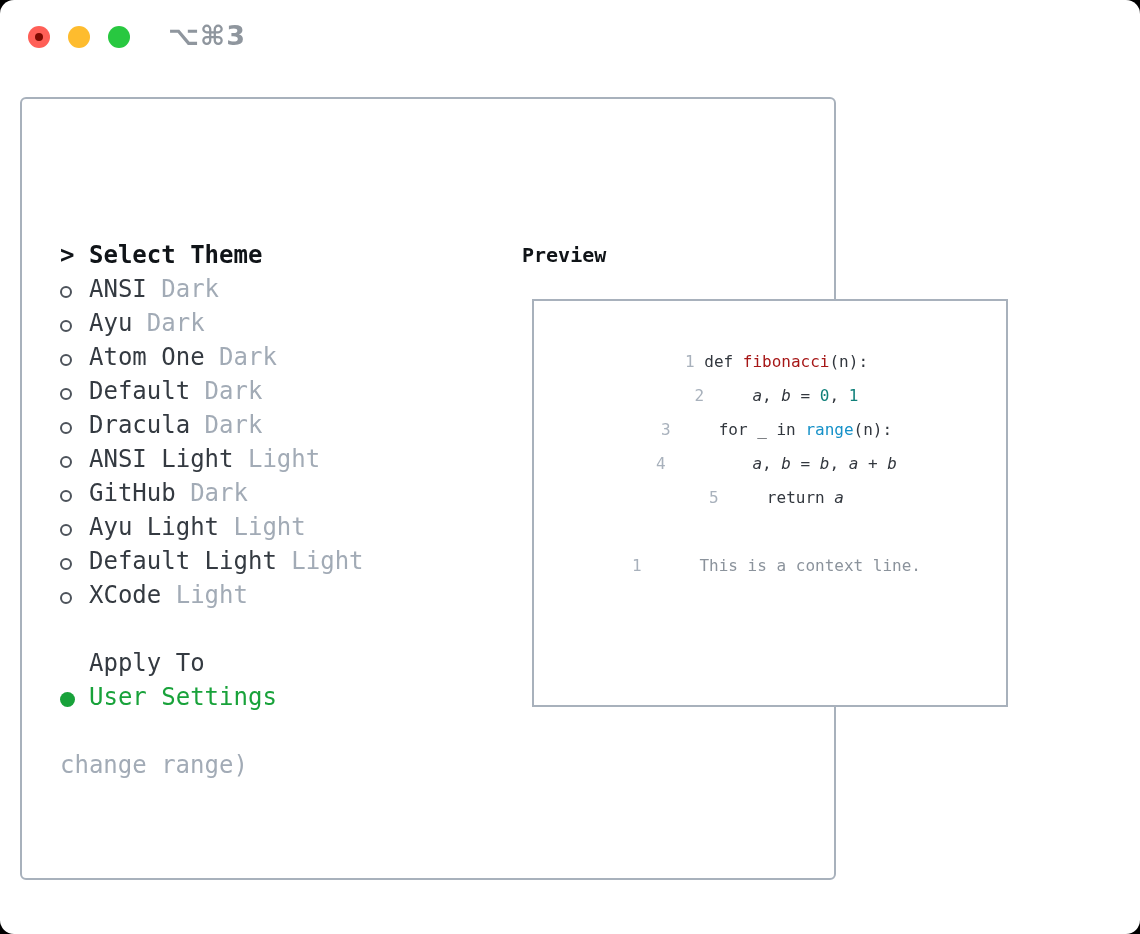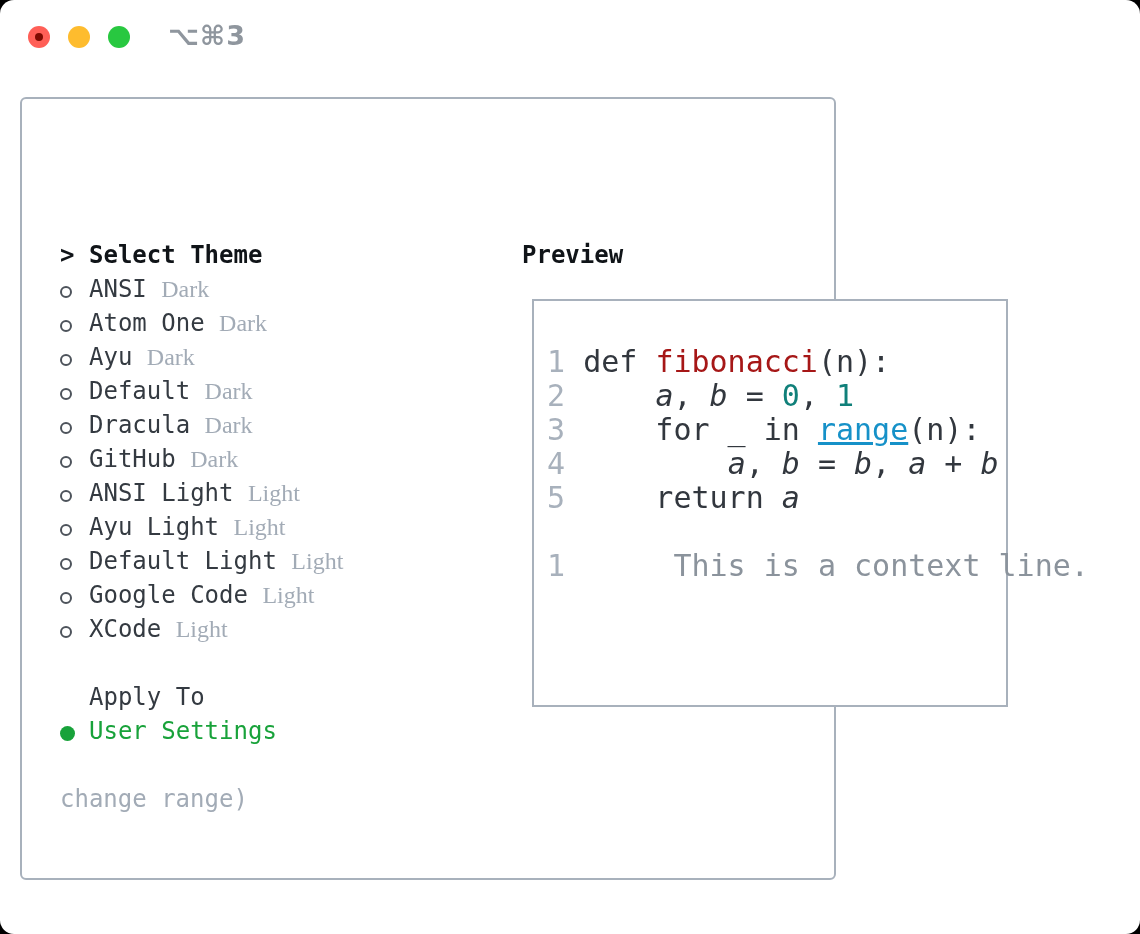--- a/index.html
+++ b/index.html
@@ -53,38 +53,38 @@
   .marker{display:inline-block;width:29px;}
   .prompt{font-weight:bold;color:var(--header-text);}
   .header-text{font-weight:bold;color:var(--header-text);}
   .circle{
     display:inline-block;width:12px;height:12px;border:2px solid var(--marker-outline);
     border-radius:50%;vertical-align:-1px;
   }
   .circle.sel{width:15px;height:15px;border:none;background:var(--accent-green);vertical-align:-2px;}
   .t-dark{color:var(--dark-text);}
   .t-sel{color:var(--accent-green);}
-  .t-muted{color:var(--muted);font-family:Liberation Serif, serif;}
+  .t-muted{color:var(--muted);}
   .hint-line{color:var(--muted);}
   
   .preview-label{
     position:absolute;left:500px;top:139px;height:34px;line-height:34px;
-    font-size:24px;font-weight:bold;color:var(--header-text);white-space:pre;
+    font-size:20px;font-weight:bold;color:var(--header-text);white-space:pre;
   }
   .preview-box{
     position:absolute;left:510px;top:200px;width:476px;height:408px;
     border:2px solid var(--border);background:#fff;
   }
   .code{padding:44px 0 0 13px;}
-  .cl{height:34px;line-height:34px;white-space:pre;font-size:30px;}
+  .cl{height:34px;line-height:34px;white-space:pre;font-size:16px;text-align:center;}
   .cl .lineno{color:var(--line-number);}
   .cl .plain{color:var(--code-plain);}
   .cl .func{color:var(--code-func-red);}
   .cl .number{color:var(--code-number-teal);}
-  .cl .builtin{color:var(--code-builtin-blue);text-decoration:underline;}
+  .cl .builtin{color:var(--code-builtin-blue);}
   .cl .variable{color:var(--code-plain);font-style:italic;}
   .cl .context{color:var(--diff-context);margin-top:13px;}
   .cl .deleted{color:var(--diff-deleted);}
   .cl .added{color:var(--diff-added);}
 </style>
 </head>
 <body>
 
 <div class="screen">
 
@@ -97,29 +97,28 @@
   </div>
   <div class="shortcut">⌥⌘3</div>
 
   <div class="main-box">
 
     <div class="left-col">
       <div class="row"><span class="marker prompt">&gt;</span><span class="header-text">Select Theme</span></div>
 
       <div id="theme-list">
           <div class="row"><span class="marker"><span class="circle"></span></span><span class="t-dark">ANSI</span> <span class="t-muted">Dark</span></div>
+          <div class="row"><span class="marker"><span class="circle"></span></span><span class="t-dark">Ayu</span> <span class="t-muted">Dark</span></div>
           <div class="row"><span class="marker"><span class="circle"></span></span><span class="t-dark">Atom One</span> <span class="t-muted">Dark</span></div>
-          <div class="row"><span class="marker"><span class="circle"></span></span><span class="t-dark">Ayu</span> <span class="t-muted">Dark</span></div>
           <div class="row"><span class="marker"><span class="circle"></span></span><span class="t-dark">Default</span> <span class="t-muted">Dark</span></div>
           <div class="row"><span class="marker"><span class="circle"></span></span><span class="t-dark">Dracula</span> <span class="t-muted">Dark</span></div>
+          <div class="row"><span class="marker"><span class="circle"></span></span><span class="t-dark">ANSI Light</span> <span class="t-muted">Light</span></div>
           <div class="row"><span class="marker"><span class="circle"></span></span><span class="t-dark">GitHub</span> <span class="t-muted">Dark</span></div>
-          <div class="row"><span class="marker"><span class="circle"></span></span><span class="t-dark">ANSI Light</span> <span class="t-muted">Light</span></div>
           <div class="row"><span class="marker"><span class="circle"></span></span><span class="t-dark">Ayu Light</span> <span class="t-muted">Light</span></div>
           <div class="row"><span class="marker"><span class="circle"></span></span><span class="t-dark">Default Light</span> <span class="t-muted">Light</span></div>
-          <div class="row"><span class="marker"><span class="circle"></span></span><span class="t-dark">Google Code</span> <span class="t-muted">Light</span></div>
           <div class="row"><span class="marker"><span class="circle"></span></span><span class="t-dark">XCode</span> <span class="t-muted">Light</span></div>
         </div>
 
       <div class="row"> </div>
 
       <div class="row"><span class="marker"></span><span class="t-dark">Apply To</span></div>
 
       <div id="apply-list">
           <div class="row"><span class="marker"><span class="circle sel"></span></span><span class="t-sel">User Settings</span></div>
         </div>

